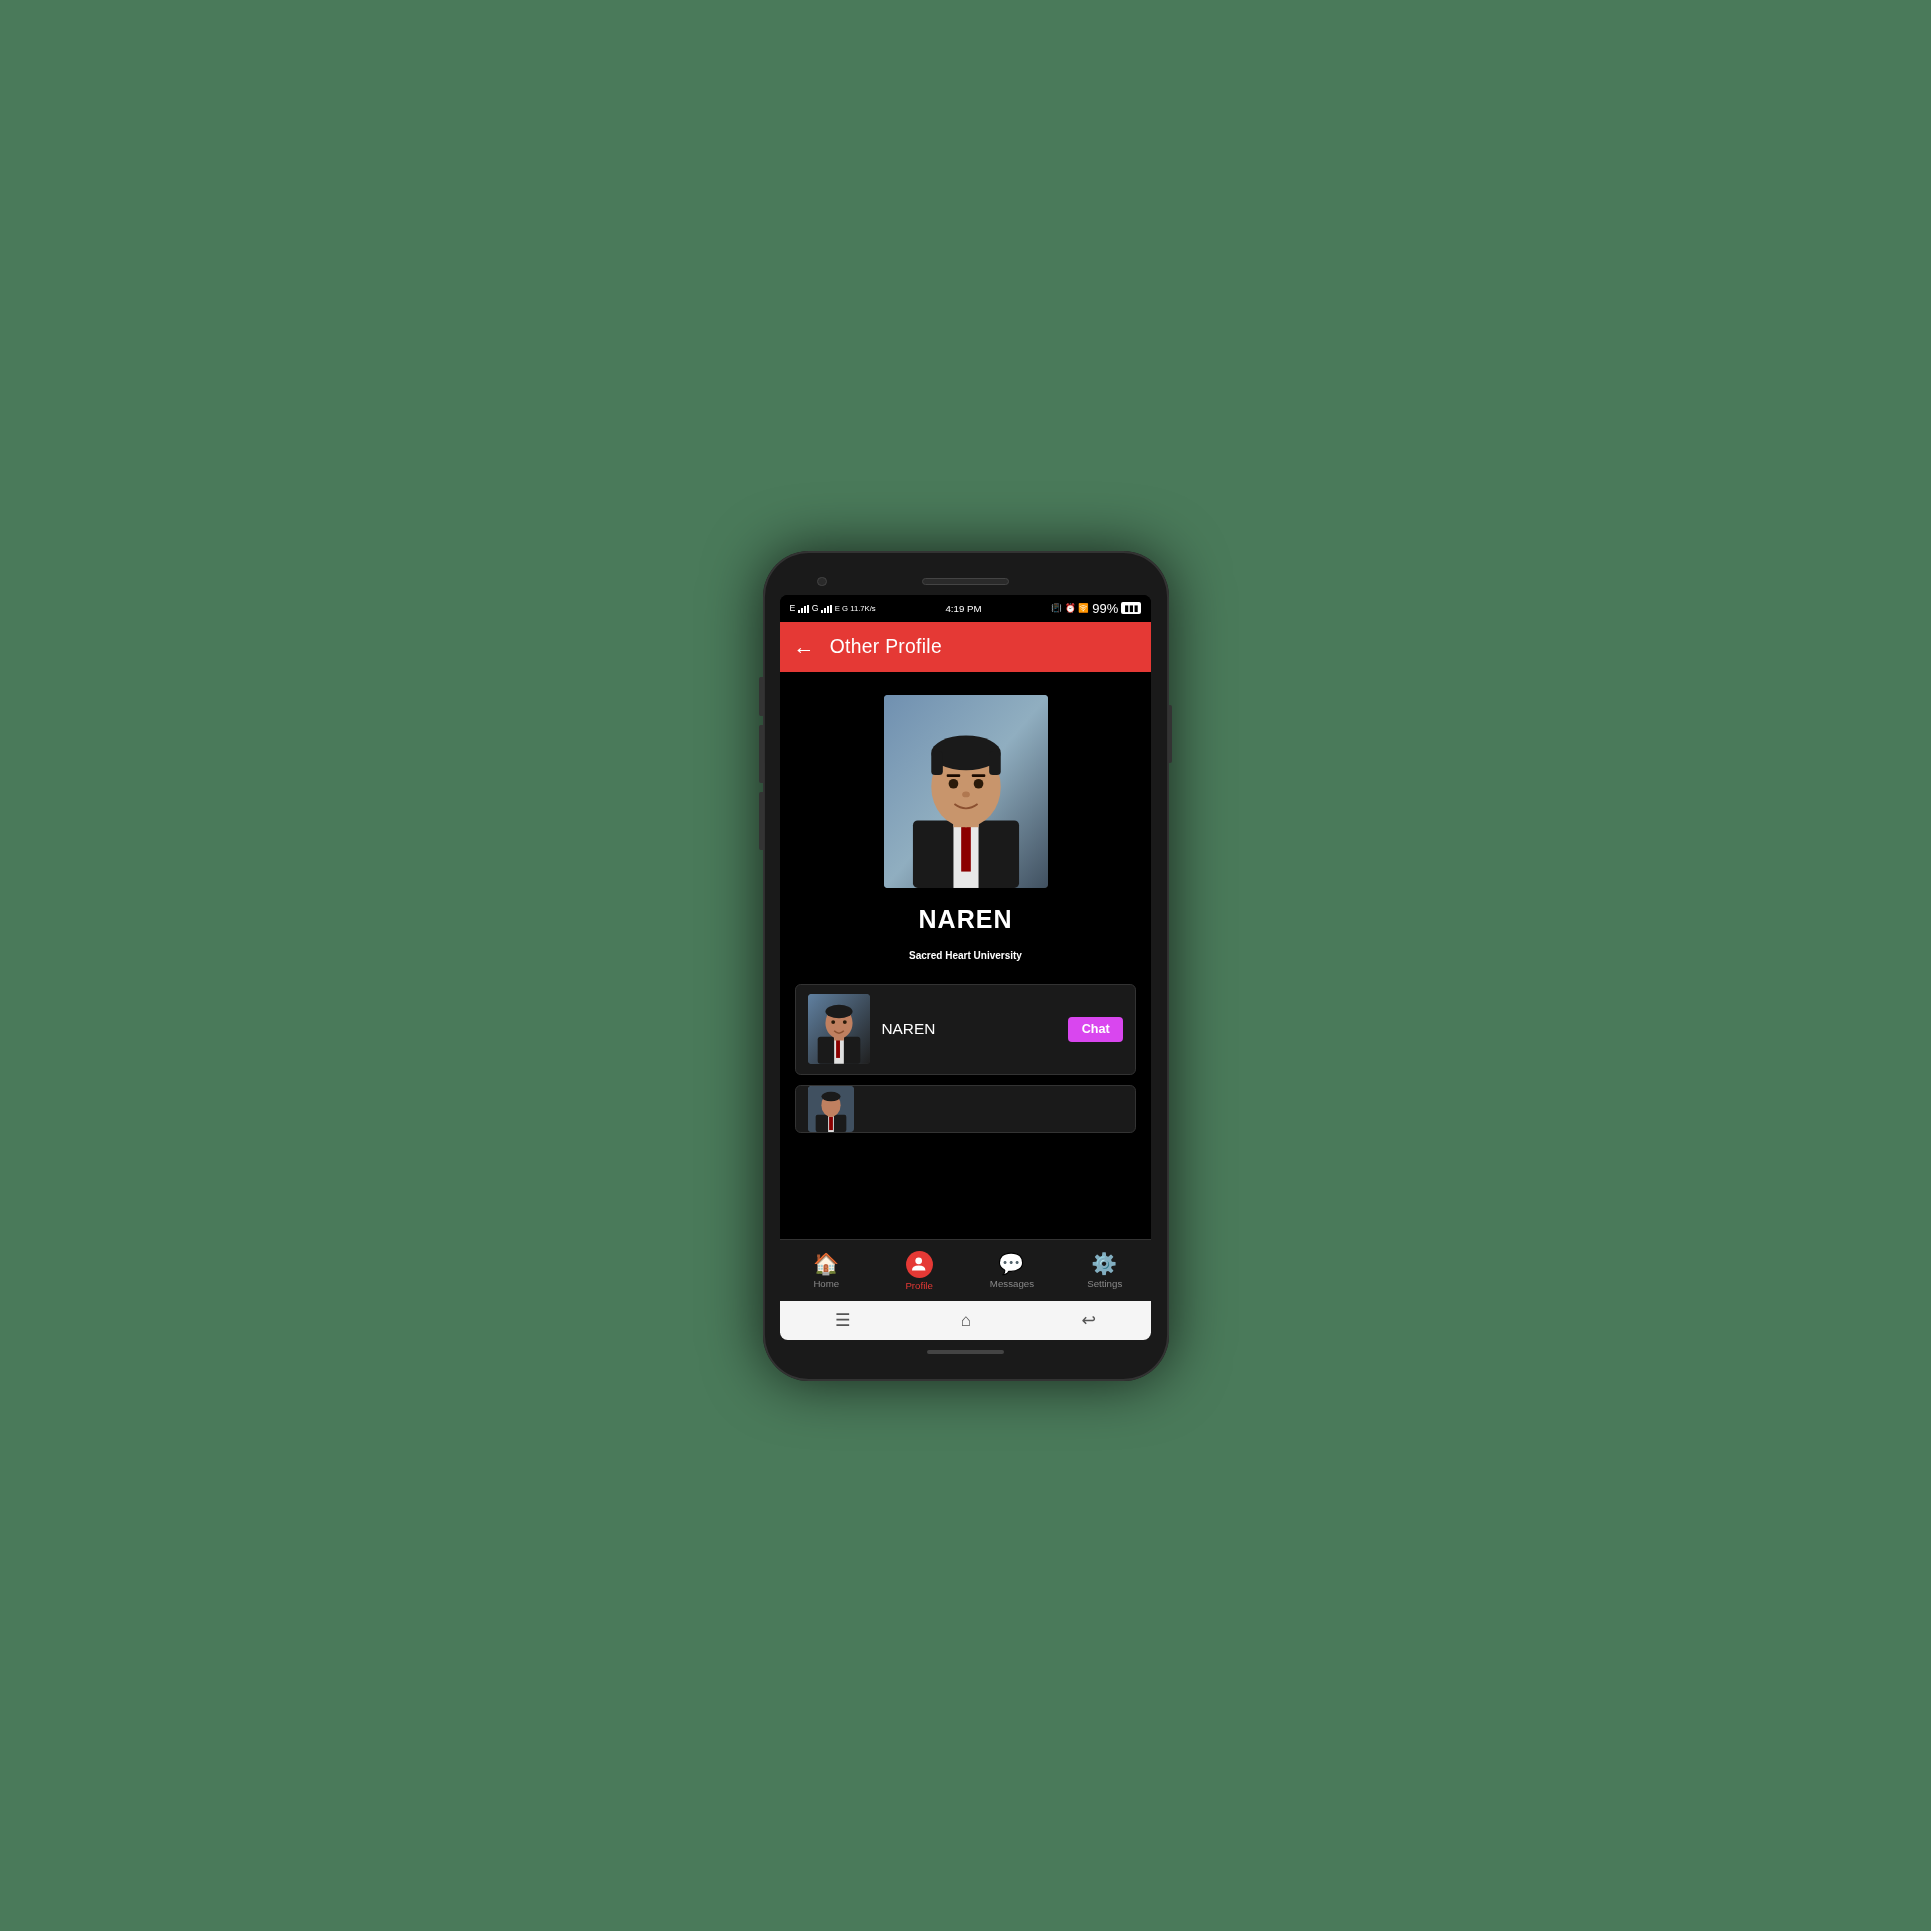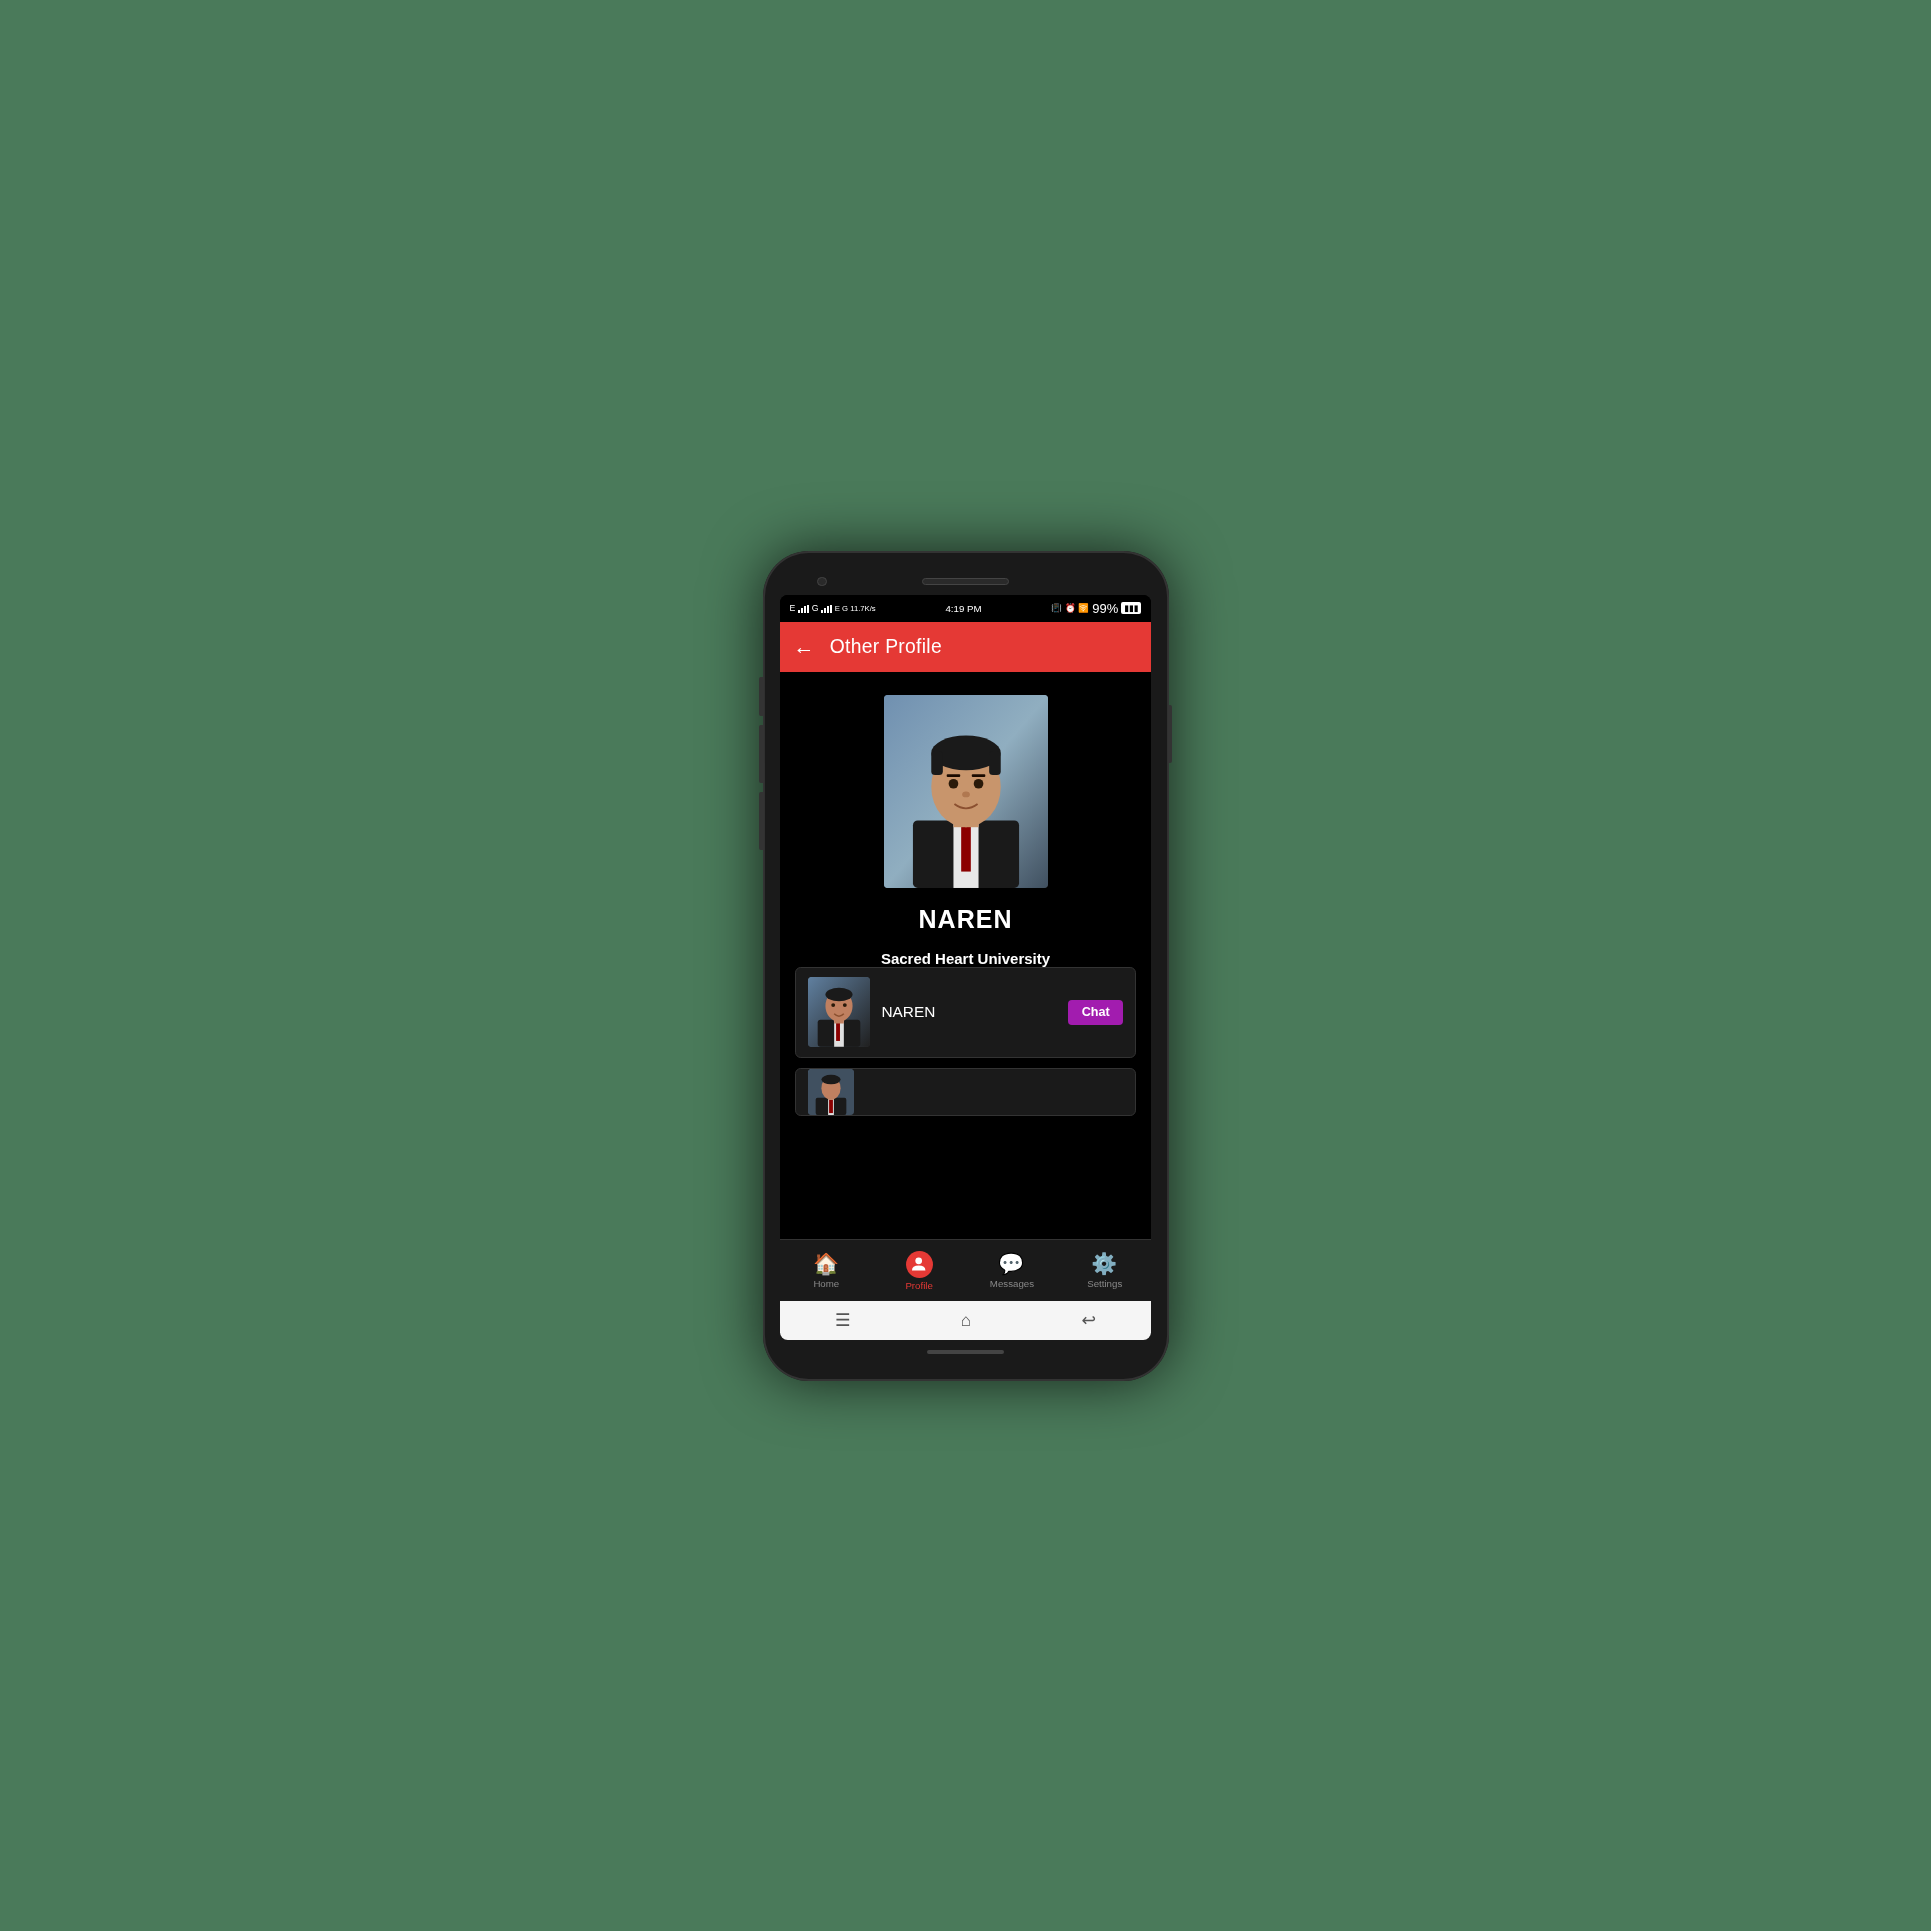--- a/index.html
+++ b/index.html
@@ -139,24 +139,24 @@
     .profile-name-large {
       color: #fff;
       font-size: 25px;
       font-weight: bold;
       margin-top: 17.4px;
       letter-spacing: 1px;
     }
 
     .profile-university {
       color: #fff;
-      font-size: 15px;
+      font-size: 10px;
       font-weight: bold;
       margin-top: 15.4px;
-      margin-bottom: 0;
+      margin-bottom: 23px;
     }
 
     .match-card {
       width: 100%;
       background: #1a1a1a;
       border: 1px solid #333;
       border-radius: 5.8px;
       display: flex;
       align-items: center;
       padding: 9.7px 11.6px;
@@ -174,21 +174,21 @@
     }
 
     .match-name {
       color: #fff;
       font-size: 15.4px;
       font-weight: 500;
       flex: 1;
     }
 
     .chat-button {
-      background: #a21caf;
+      background: #d946ef;
       color: #fff;
       border: none;
       border-radius: 3.9px;
       padding: 5.8px 13.5px;
       font-size: 12.6px;
       font-weight: bold;
       cursor: pointer;
     }
 
     .match-card-partial {

